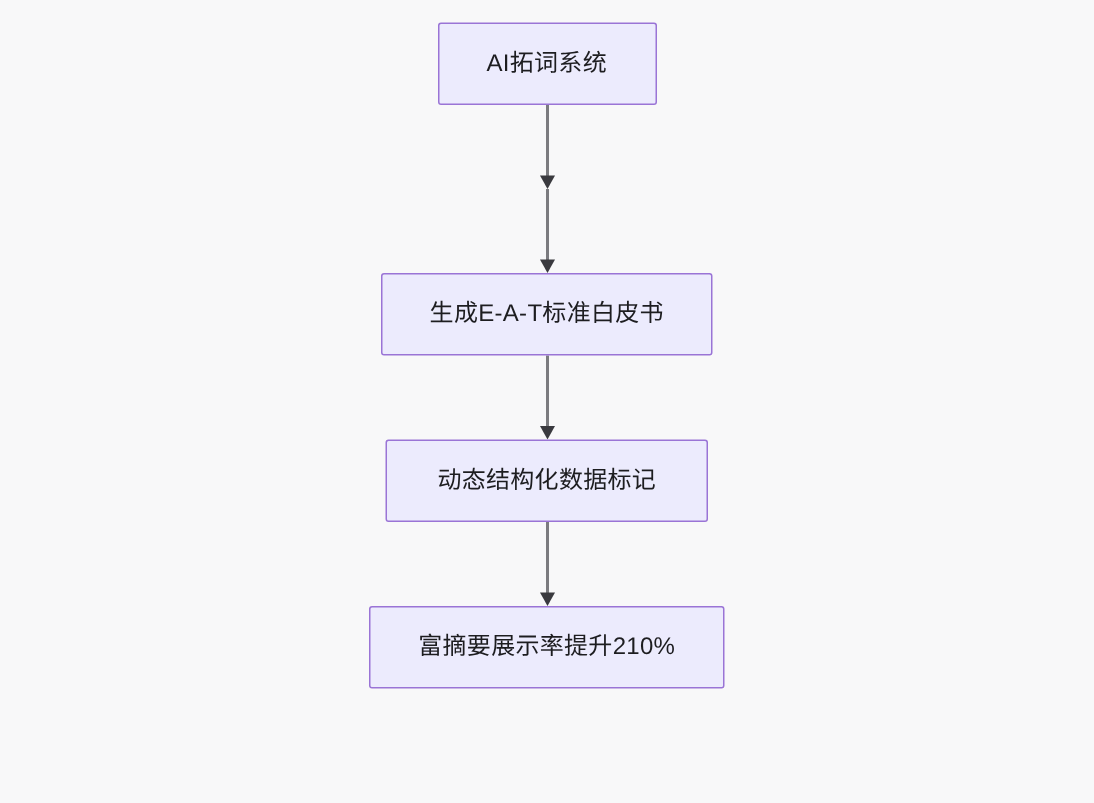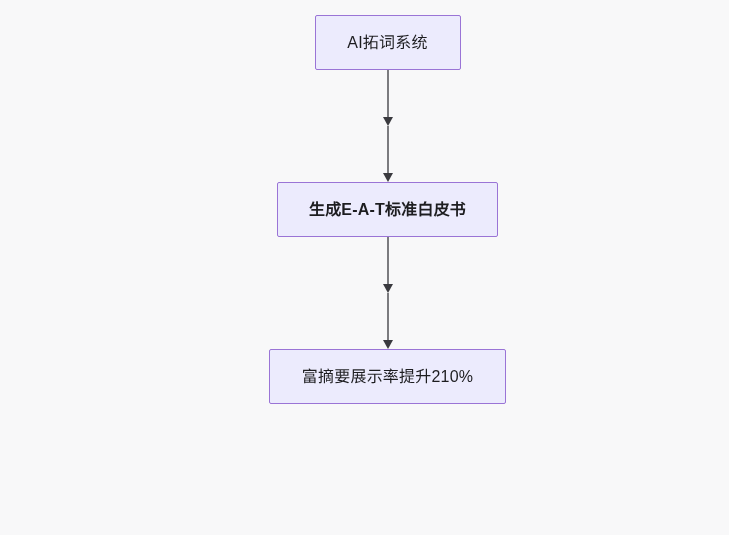--- a/index.html
+++ b/index.html
@@ -12,21 +12,20 @@
     height: 535px;
     background: #f8f8f9;
     font-family: "Liberation Sans", "DejaVu Sans", sans-serif;
     overflow: hidden;
   }
 
   #flowchart-canvas {
     position: relative;
     width: 588px;
     height: 535px;
-    margin-left: 23px;
   }
 
   .flow-stack {
     position: absolute;
     left: 0;
     top: 0;
     width: 729px;
     height: 535px;
     display: flex;
     flex-direction: column;
@@ -51,21 +50,21 @@
     line-height: 1;
     color: #1d1d20;
     letter-spacing: 0.2px;
     white-space: nowrap;
     font-family: "Liberation Sans", "DejaVu Sans", sans-serif;
   }
 
   
   .node-w1 { width: 146px; }
   .node-w2 { width: 190px; }
-  .node-w3 { width: 221px; font-weight: bold; }
+  .node-w3 { width: 221px; }
   .node-w4 { width: 215px; }
   .node-w5 { width: 237px; justify-content: center; }
 
   
   .connector {
     position: relative;
     width: 16px;
     height: 56px;
     z-index: 1;
     display: block;
@@ -118,20 +117,23 @@
 
     <div class="node node-w3">
       <span class="node-label">生成E-A-T标准白皮书</span>
     </div>
 
     <div class="connector">
       <span class="conn-line"></span>
       <span class="conn-head"></span>
     </div>
 
+    <div class="node node-w4">
+      <span class="node-label">动态结构化数据标记</span>
+    </div>
 
     <div class="connector">
       <span class="conn-line"></span>
       <span class="conn-head"></span>
     </div>
 
     <div class="node node-w5">
       <span class="node-label">富摘要展示率提升210%</span>
     </div>
 

